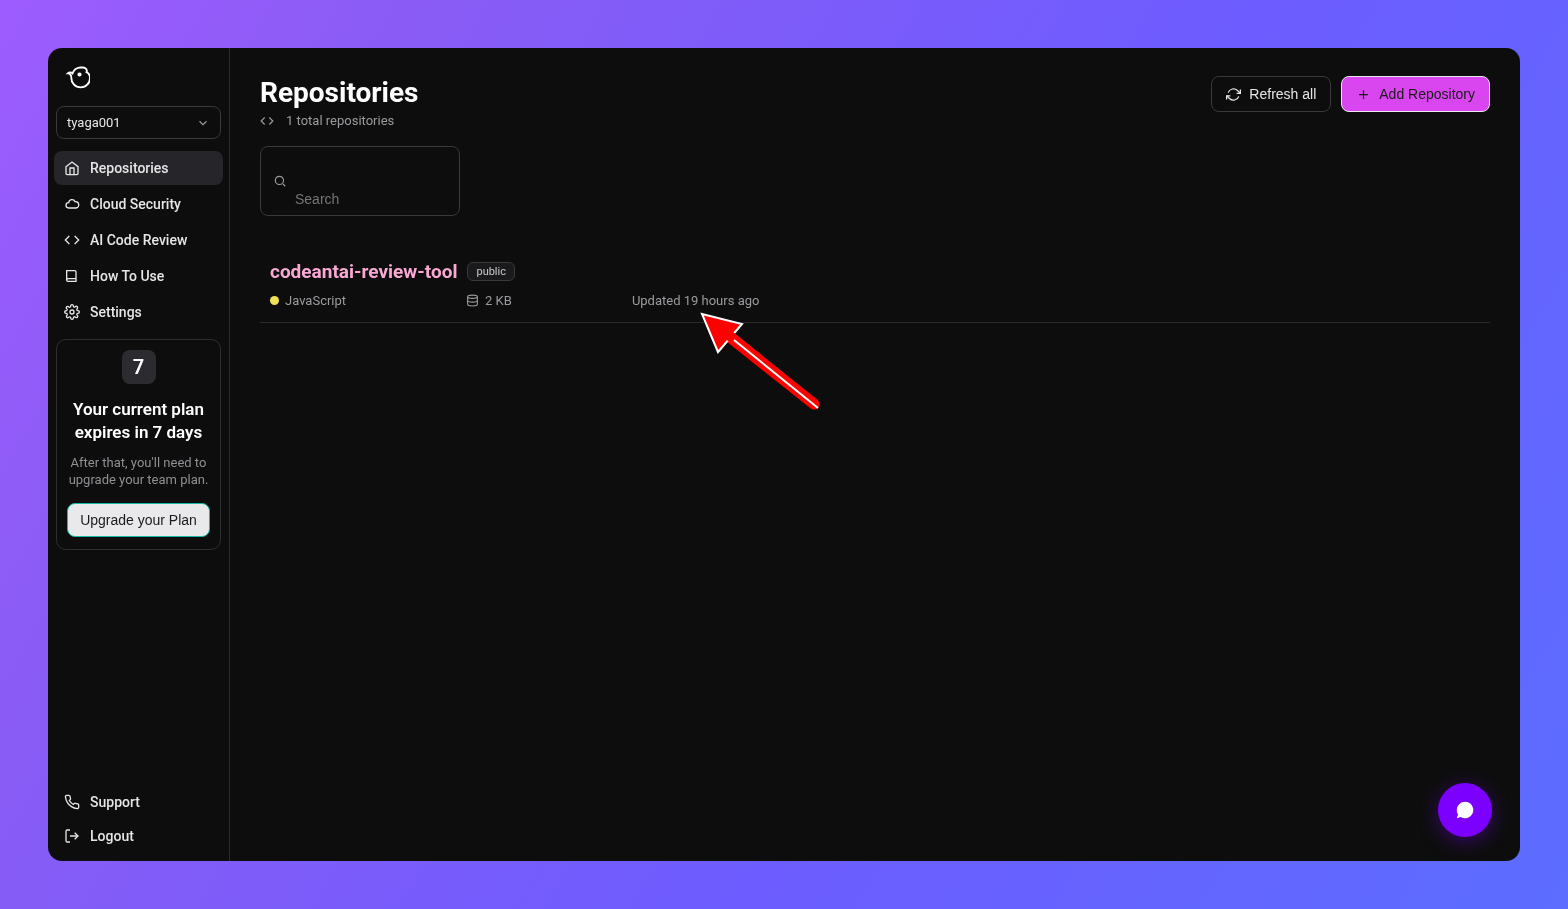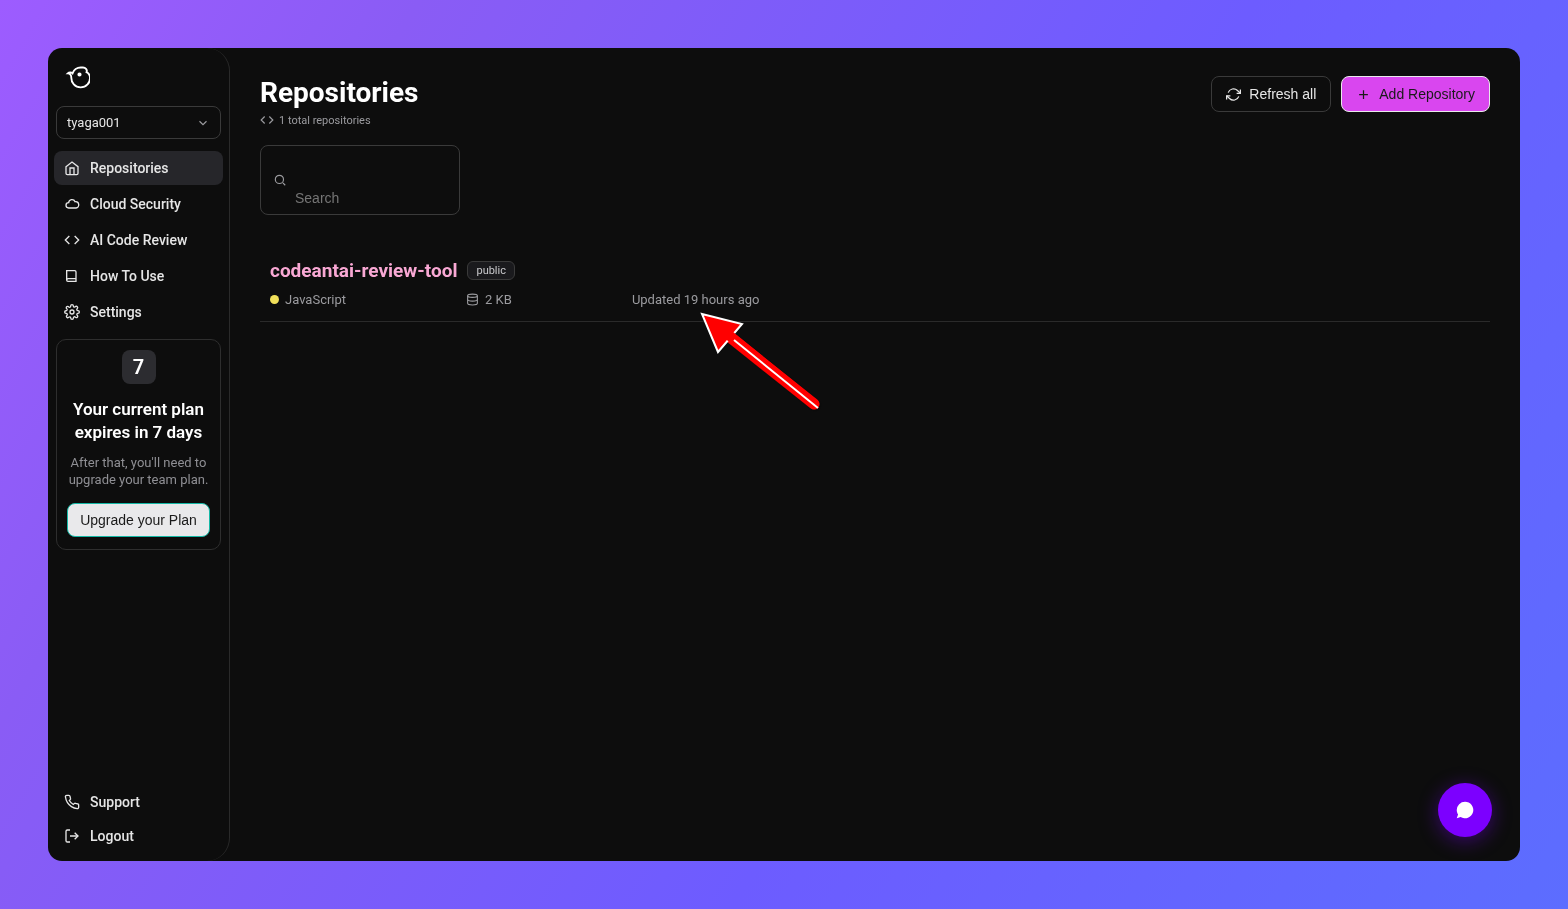--- a/index.html
+++ b/index.html
@@ -20,21 +20,20 @@
   border-radius: 14px;
   display: flex;
   overflow: hidden;
 }
 .sidebar {
   width: 182px;
   border-right: 1px solid #2a2a2a;
   display: flex;
   flex-direction: column;
   padding: 14px 6px 8px 6px;
-  border-radius: 23px;
 }
 .logo-row { padding: 2px 6px 14px 8px; }
 .logo {
   width: 28px; height: 28px; color: #fff;
 }
 .user-select {
   display: flex; align-items: center; justify-content: space-between;
   border: 1px solid #3a3a3a; border-radius: 8px;
   padding: 8px 10px; margin: 0 2px 12px 2px; color: #e6e6e6;
   font-size: 13px; cursor: pointer;
@@ -69,21 +68,21 @@
 .bottom-item {
   display: flex; align-items: center; gap: 10px;
   padding: 7px 10px; color: #e6e6e6; font-size: 14px; font-weight: 500; cursor: pointer;
   border-radius: 8px;
 }
 .main {
   flex: 1; padding: 28px 30px 20px 30px; position: relative; color: #e6e6e6; overflow: hidden;
 }
 .main-header { display: flex; justify-content: space-between; align-items: flex-start; }
 .page-title { font-size: 28px; font-weight: 700; color: #fff; margin-bottom: 4px; }
-.page-sub { display: flex; align-items: center; gap: 5px; color: #9b9b9f; font-size: 11px; }
+.page-sub { display: flex; align-items: center; gap: 12px; color: #9b9b9f; font-size: 13px; }
 .header-actions { display: flex; gap: 10px; }
 .btn {
   display: flex; align-items: flex-end; gap: 8px;
   border-radius: 8px; padding: 9px 14px; font-size: 14px; font-weight: 500; cursor: pointer;
   border: 1px solid #3a3a3a; background: transparent; color: #e6e6e6;
 }
 .btn-primary { background: #d946ef; color: #1a1a1a; border-color: #e9e9eb; }
 .search-row { margin-top: 18px; }
 .search {
   display: inline-flex; align-items: center; gap: 8px;

